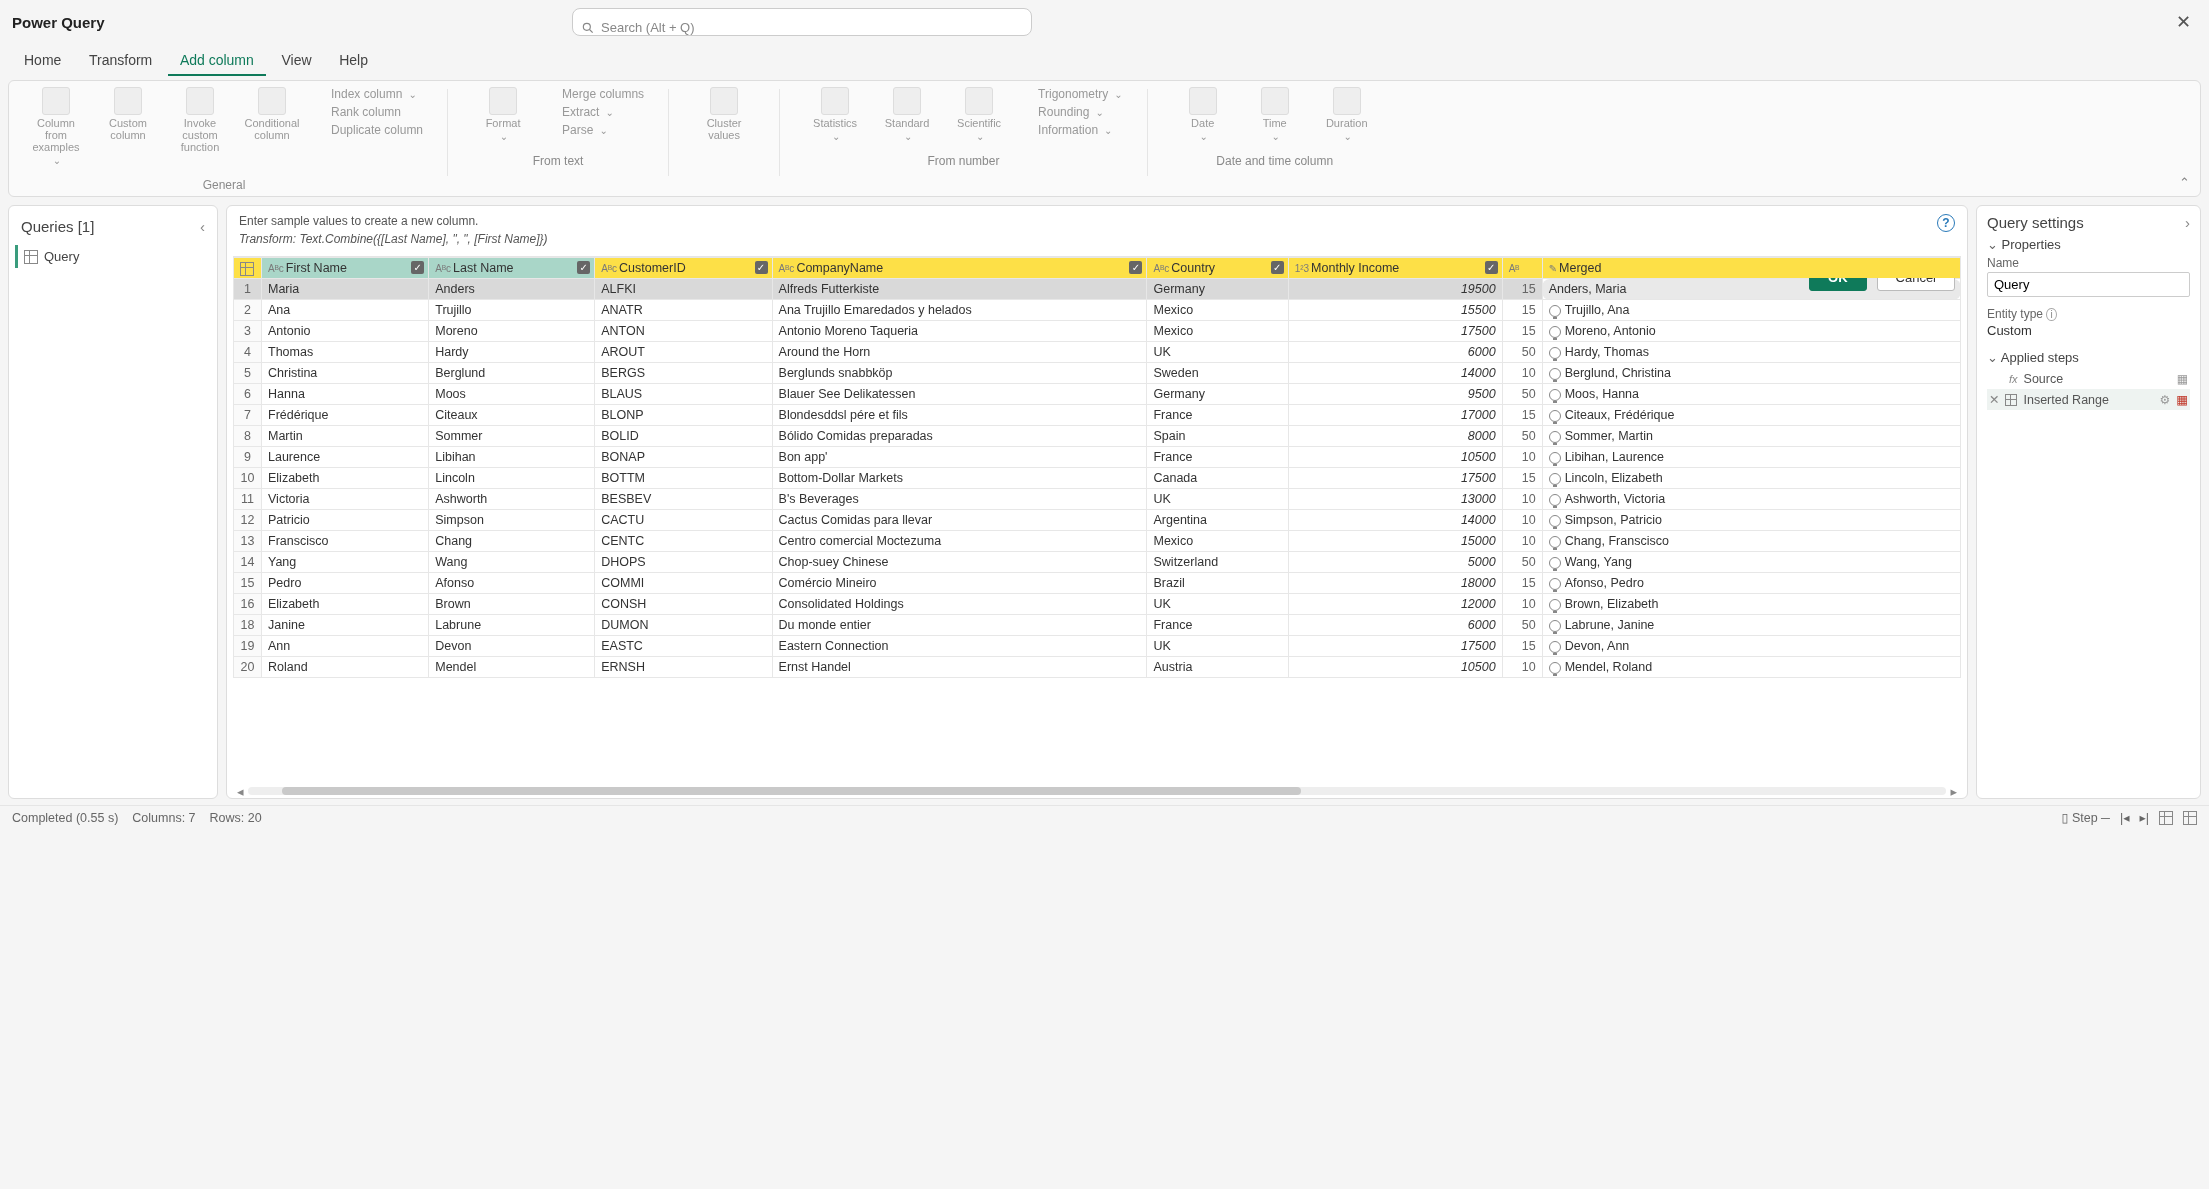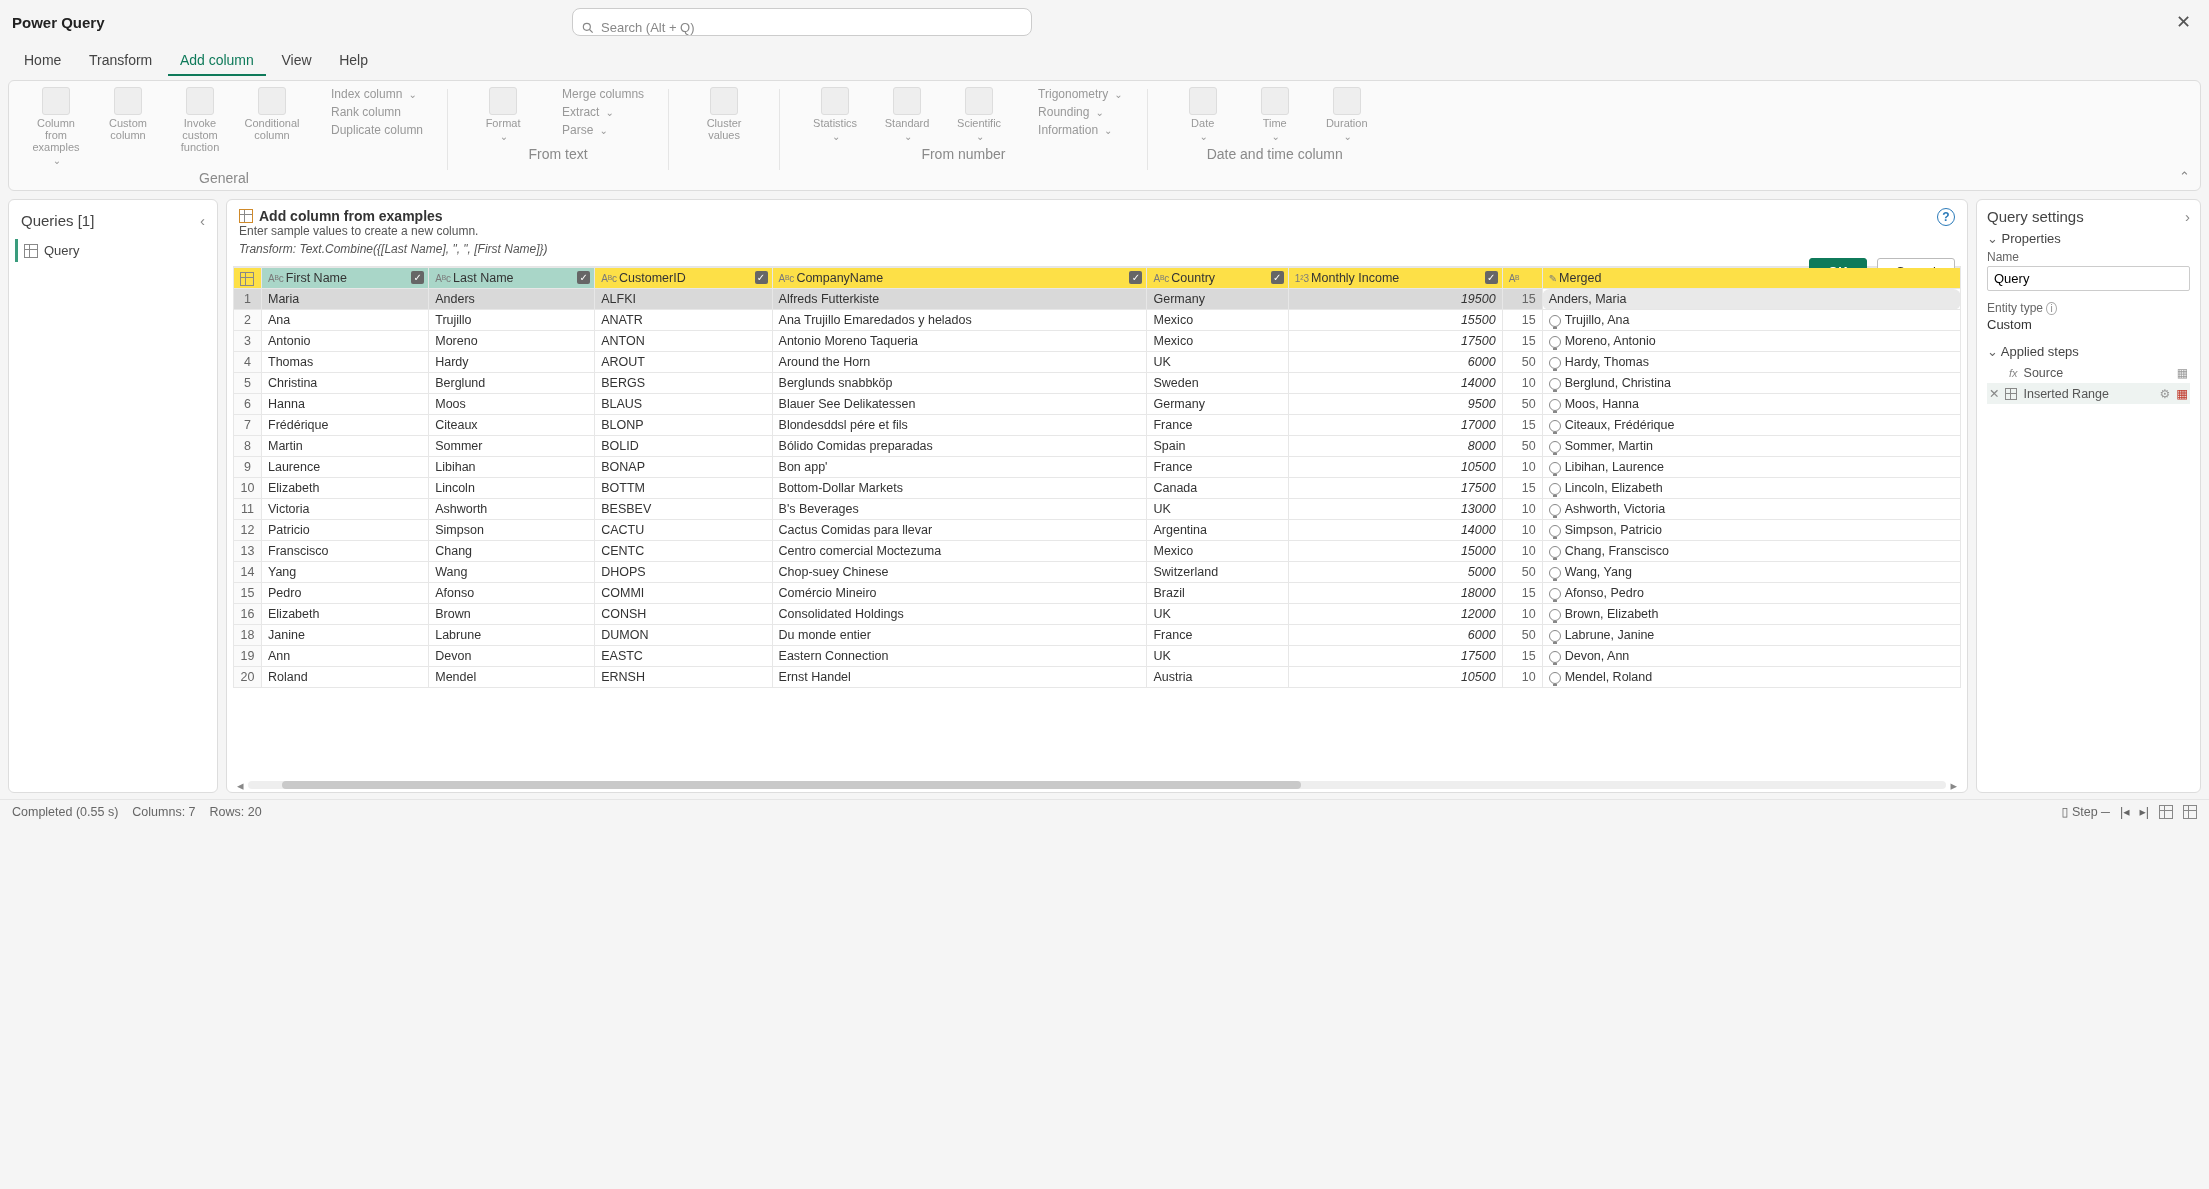--- a/index.html
+++ b/index.html
@@ -13,21 +13,21 @@
   .tab { display: inline-block; padding: 8px 12px 6px; color: #444; font-size: 14px; }
   .tab.active { color: #0f7a5a; border-bottom: 2px solid #0f7a5a; }
   .ribbon-wrap { margin: 4px 8px 8px; border: 1px solid #ddd; border-radius: 6px; background: #fafafa; padding: 6px 10px 2px; position: relative; }
   .ribbon { display: flex; gap: 18px; align-items: flex-start; }
   .rgroup { display: flex; flex-direction: column; align-items: center; padding: 0 6px; }
   .rgroup .row { display: flex; gap: 10px; align-items: flex-start; }
   .rbtn-big { display: flex; flex-direction: column; align-items: center; width: 62px; text-align: center; color: #999; font-size: 11px; line-height: 1.1; gap: 2px; }
   .rbtn-big .ic { width: 28px; height: 28px; background: #eee; border: 1px solid #ddd; border-radius: 3px; }
   .rbtn-list { display: flex; flex-direction: column; gap: 4px; color: #999; font-size: 12px; }
   .rbtn-list div { display: flex; align-items: center; gap: 4px; }
-  .rgroup-label { color: #8a8a8a; font-size: 14px; margin-top: 4px; padding-bottom: 2px; }
+  .rgroup-label { color: #8a8a8a; font-size: 12px; margin-top: 12px; padding-bottom: 2px; }
   .vdiv { width: 1px; background: #e5e5e5; align-self: stretch; margin: 2px 0 18px; }
   .collapse-caret { position: absolute; right: 10px; bottom: 6px; color: #888; }
   .main { display: flex; gap: 8px; padding: 0 8px 6px; height: 600px; }
   .queries-pane { width: 210px; border: 1px solid #ddd; border-radius: 6px; background: #fff; padding: 8px 6px; }
   .queries-pane .hdr { display: flex; justify-content: space-between; align-items: center; font-size: 15px; color: #444; padding: 4px 6px 10px; }
   .query-item { display: flex; align-items: center; gap: 6px; padding: 4px 6px; border-left: 3px solid #3a9c7d; color: #444; }
   .center-pane { flex: 1; border: 1px solid #ddd; border-radius: 6px; background: #fff; display: flex; flex-direction: column; overflow: hidden; }
   .banner { padding: 8px 12px 10px; position: relative; }
   .banner .bt { font-weight: 600; font-size: 14px; display: flex; align-items: center; gap: 6px; }
   .banner .bs { color: #555; font-size: 12px; margin-top: 0; }
@@ -247,24 +247,20 @@
       <span style="color:#888">‹</span>
     </div>
     <div class="query-item">
       <span class="tbl-ic"></span>
       <span>Query</span>
     </div>
   </div>
 
   <div class="center-pane">
     <div class="banner">
-      <div class="bt">
-          <span class="tbl-ic" style="border-color:#d08a2a"></span>
-          <span>Add column from examples</span>
-        </div>
       <div class="bs">Enter sample values to create a new column.</div>
       <div class="bi">Transform: Text.Combine({[Last Name], ", ", [First Name]})</div>
       <div class="help">?</div>
       <div class="btns">
         <div class="btn ok">OK</div>
         <div class="btn cancel">Cancel</div>
       </div>
     </div>
 
     <div class="grid-wrap">

